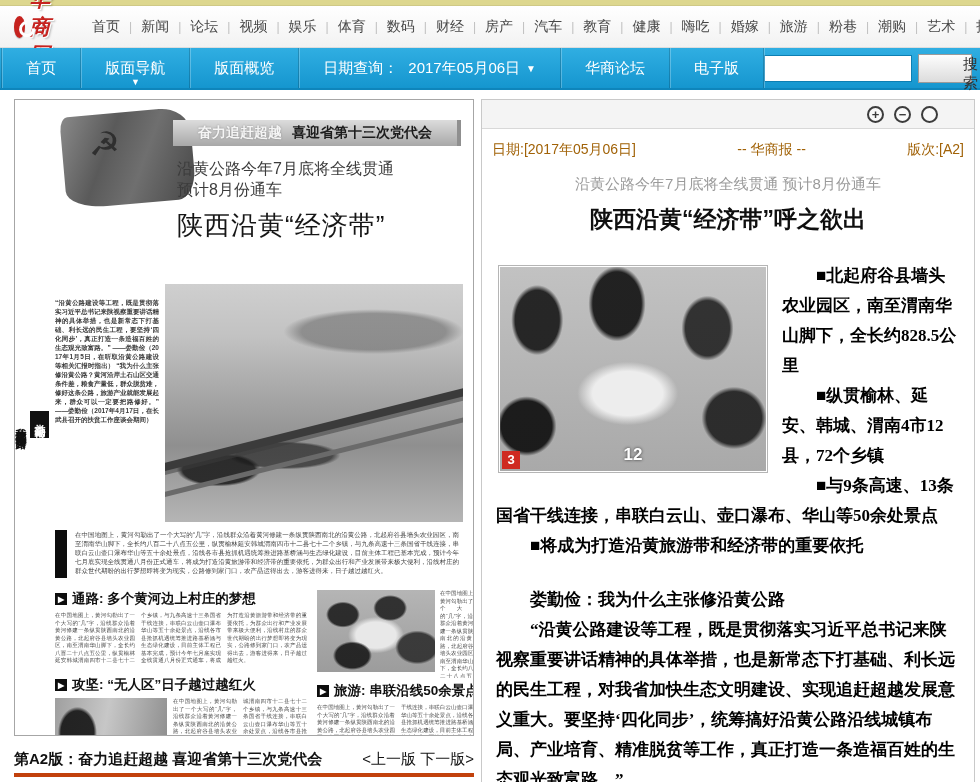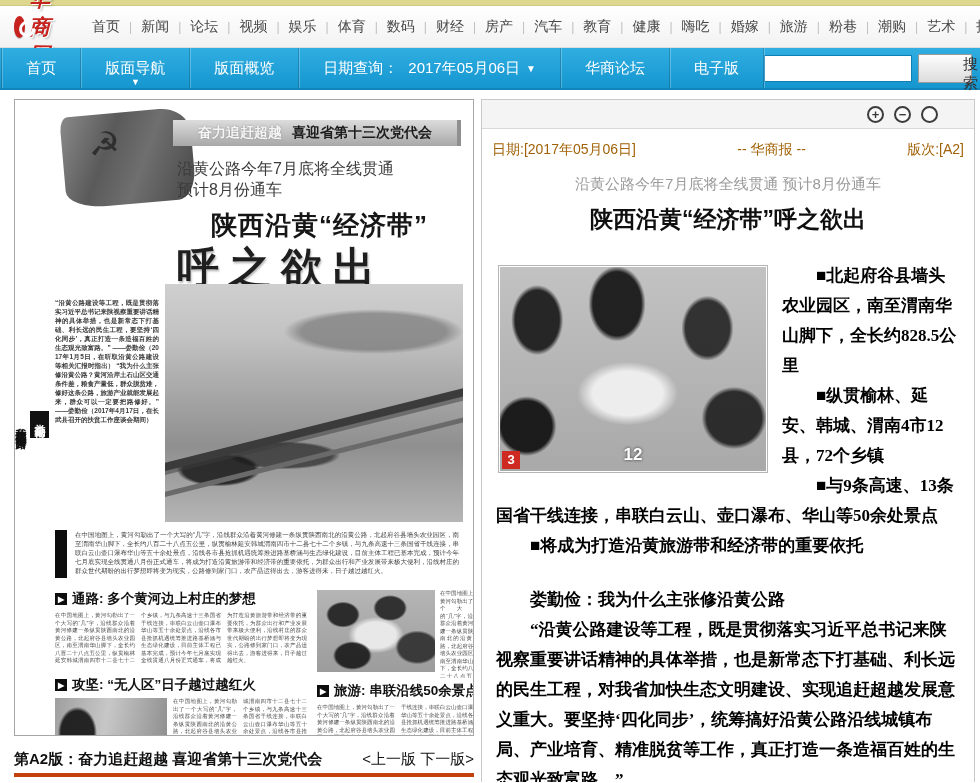--- a/index.html
+++ b/index.html
@@ -52,22 +52,22 @@
              background:linear-gradient(115deg,#8a8a8a 0%,#5a5a5a 35%,#6f6f6f 60%,#474747 100%);
              border-radius:8px 30px 18px 40px / 14px 26px 30px 18px; transform:rotate(-5deg); }
   .np-flag .glyph { position:absolute; left:28px; top:10px; font-size:34px; color:#2f2f2f;
                     transform:rotate(8deg); font-family:"DejaVu Sans", sans-serif; }
   .np-banner { position:absolute; left:148px; right:2px; top:8px; height:26px;
                background:linear-gradient(#dcdcdc,#a8a8a8); border-right:4px solid #8f8f8f;
                display:flex; align-items:center; justify-content:center; gap:10px; font-size:14px; font-weight:bold; }
   .np-banner .b1 { color:#f5f5f5; text-shadow:0 0 2px #888; }
   .np-banner .b2 { color:#1c1c1c; }
   .np-headline { position:absolute; left:152px; top:46px; font-size:16px; color:#3c3c3c; line-height:21px; }
-  .np-title1 { position:absolute; left:152px; top:96px; font-size:26px; font-weight:700; color:#161616;
-               font-family:"Liberation Sans", sans-serif; letter-spacing:1px;margin-left:34px; }
+  .np-title1 { position:absolute; left:152px; top:96px; font-size:26px; font-weight:400; color:#161616;
+               font-family:"Liberation Sans", sans-serif; letter-spacing:1px; }
   .np-title2 { position:absolute; left:152px; top:128px; font-size:42px; font-weight:900; color:#1f1f1f;
                letter-spacing:10px; text-shadow:1px 2px 2px #bbb; }
   .np-vstrip { position:absolute; left:0; top:186px; width:24px; height:252px;
                writing-mode:vertical-rl; text-orientation:upright; font-size:11px; font-weight:bold;
                display:flex; flex-direction:column; align-items:center; }
   .np-vstrip .v-head { background:#111; color:#fff; padding:4px 2px; letter-spacing:2px; }
   .np-vstrip .v-body { color:#111; padding:4px 2px; letter-spacing:1px; }
   .np-quotecol { position:absolute; left:30px; top:186px; width:104px; height:252px;
                  font-size:6.5px; line-height:9px; color:#3a3a3a; text-align:justify;
                  word-break:break-all; overflow:hidden; font-weight:bold; }
@@ -233,21 +233,20 @@
       </div>
       <div class="np-banner">
         <span class="b1">奋力追赶超越</span>
         <span class="b2">喜迎省第十三次党代会</span>
       </div>
       <div class="np-headline">
         <div>沿黄公路今年7月底将全线贯通</div>
         <div>预计8月份通车</div>
       </div>
       <div class="np-title1">陕西沿黄“经济带”</div>
-      <div class="np-title2">呼之欲出</div>
 
       <div class="np-vstrip">
         <span class="v-head">娄勤俭：</span>
         <span class="v-body">我为什么主张修沿黄公路</span>
 
       </div>
       <div class="np-quotecol">“沿黄公路建设等工程，既是贯彻落实习近平总书记来陕视察重要讲话精神的具体举措，也是新常态下打基础、利长远的民生工程，要坚持‘四化同步’，真正打造一条造福百姓的生态观光致富路。” ——娄勤俭（2017年1月5日，在听取沿黄公路建设等相关汇报时指出） “我为什么主张修沿黄公路？黄河沿岸土石山区交通条件差，粮食产量低，群众脱贫难，修好这条公路，旅游产业就能发展起来，群众可以一定要把路修好。” ——娄勤俭（2017年4月17日，在长武县召开的扶贫工作座谈会期间）</div>
       <div class="np-photo-main">
         <div class="bridge"></div>
         <div class="road"></div>

